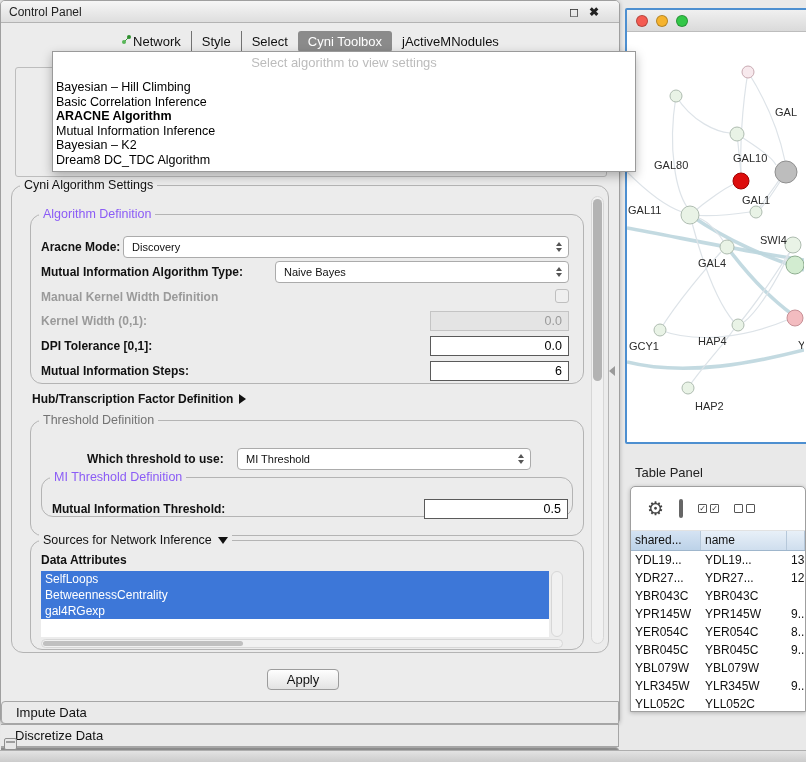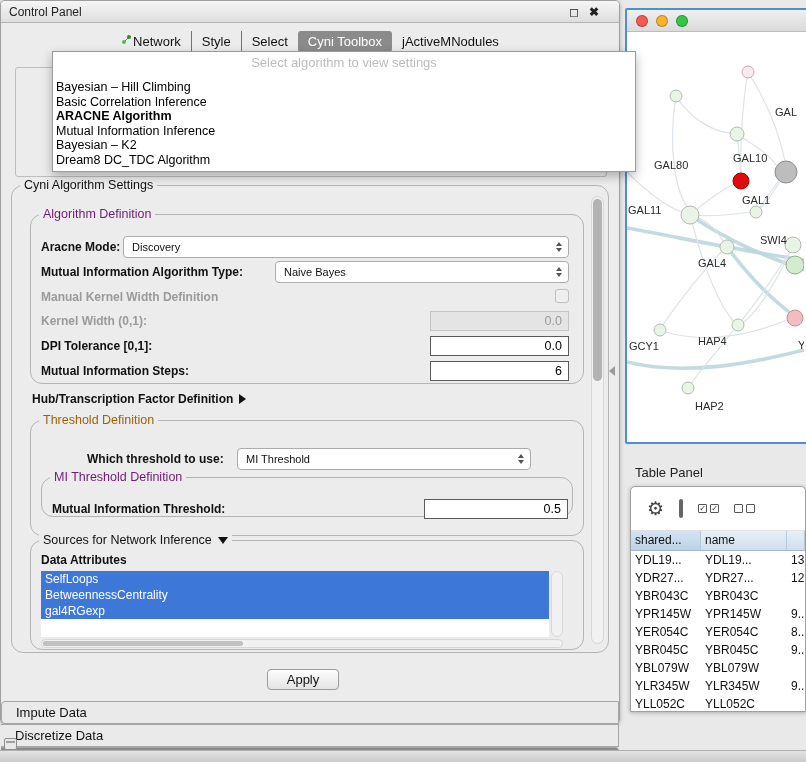--- a/index.html
+++ b/index.html
@@ -55,22 +55,22 @@
     background:#fff; border:2px solid #84b2e6; border-radius:6px;
     box-shadow:0 0 4px #8ab6ea; z-index:10;
   }
 
   
   .groupbox { position:absolute; border:1px solid #b4b4b4; border-radius:12px; }
   .gtitle {
     position:absolute; top:-8px; left:8px; background:#ececec;
     padding:0 4px; font-size:12.5px; white-space:nowrap;
   }
-  .gtitle.blue { color:#701a75; }
-  .gtitle.green { color:#a16207; }
+  .gtitle.blue { color:#8b5cf6; }
+  .gtitle.green { color:#737373; }
 
   .lbl { position:absolute; font-weight:bold; font-size:12px; color:#111; white-space:nowrap; }
   .lbl.disabled { color:#9a9a9a; }
 
   .combo {
     position:absolute; height:22px; background:#fff; border:1px solid #ababab;
     border-radius:4px; display:flex; align-items:center; padding:0 20px 0 8px; font-size:11px;
   }
   .combo .arrows { position:absolute; right:6px; top:5px; display:flex; flex-direction:column; gap:2px; }
   .combo .au { width:0; height:0; border-left:3.5px solid transparent; border-right:3.5px solid transparent; border-bottom:4px solid #555; }

